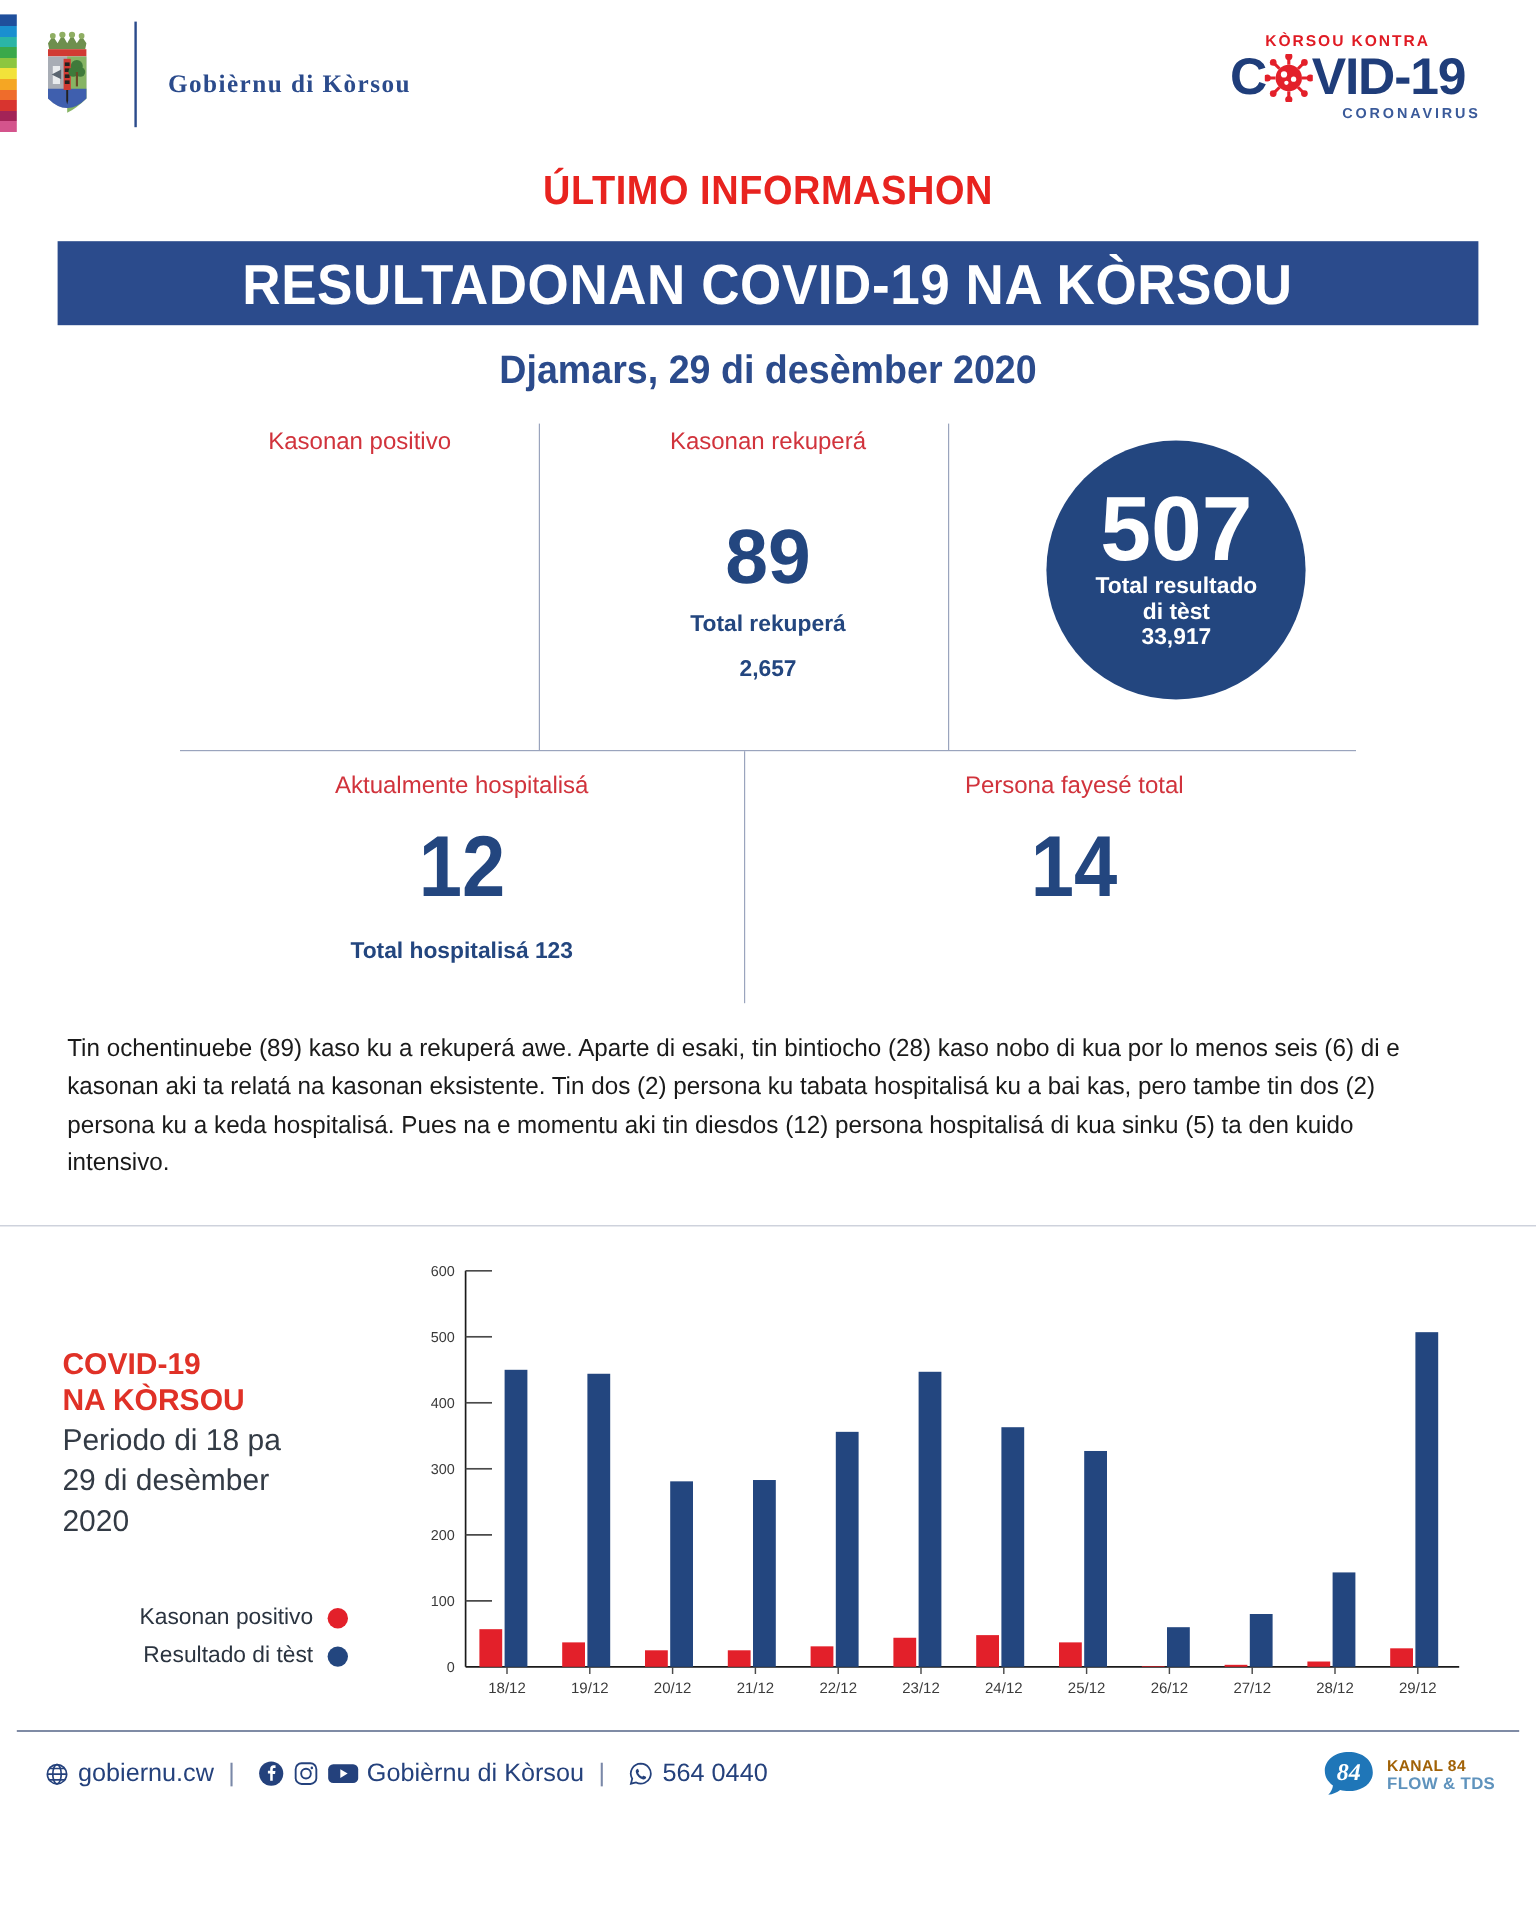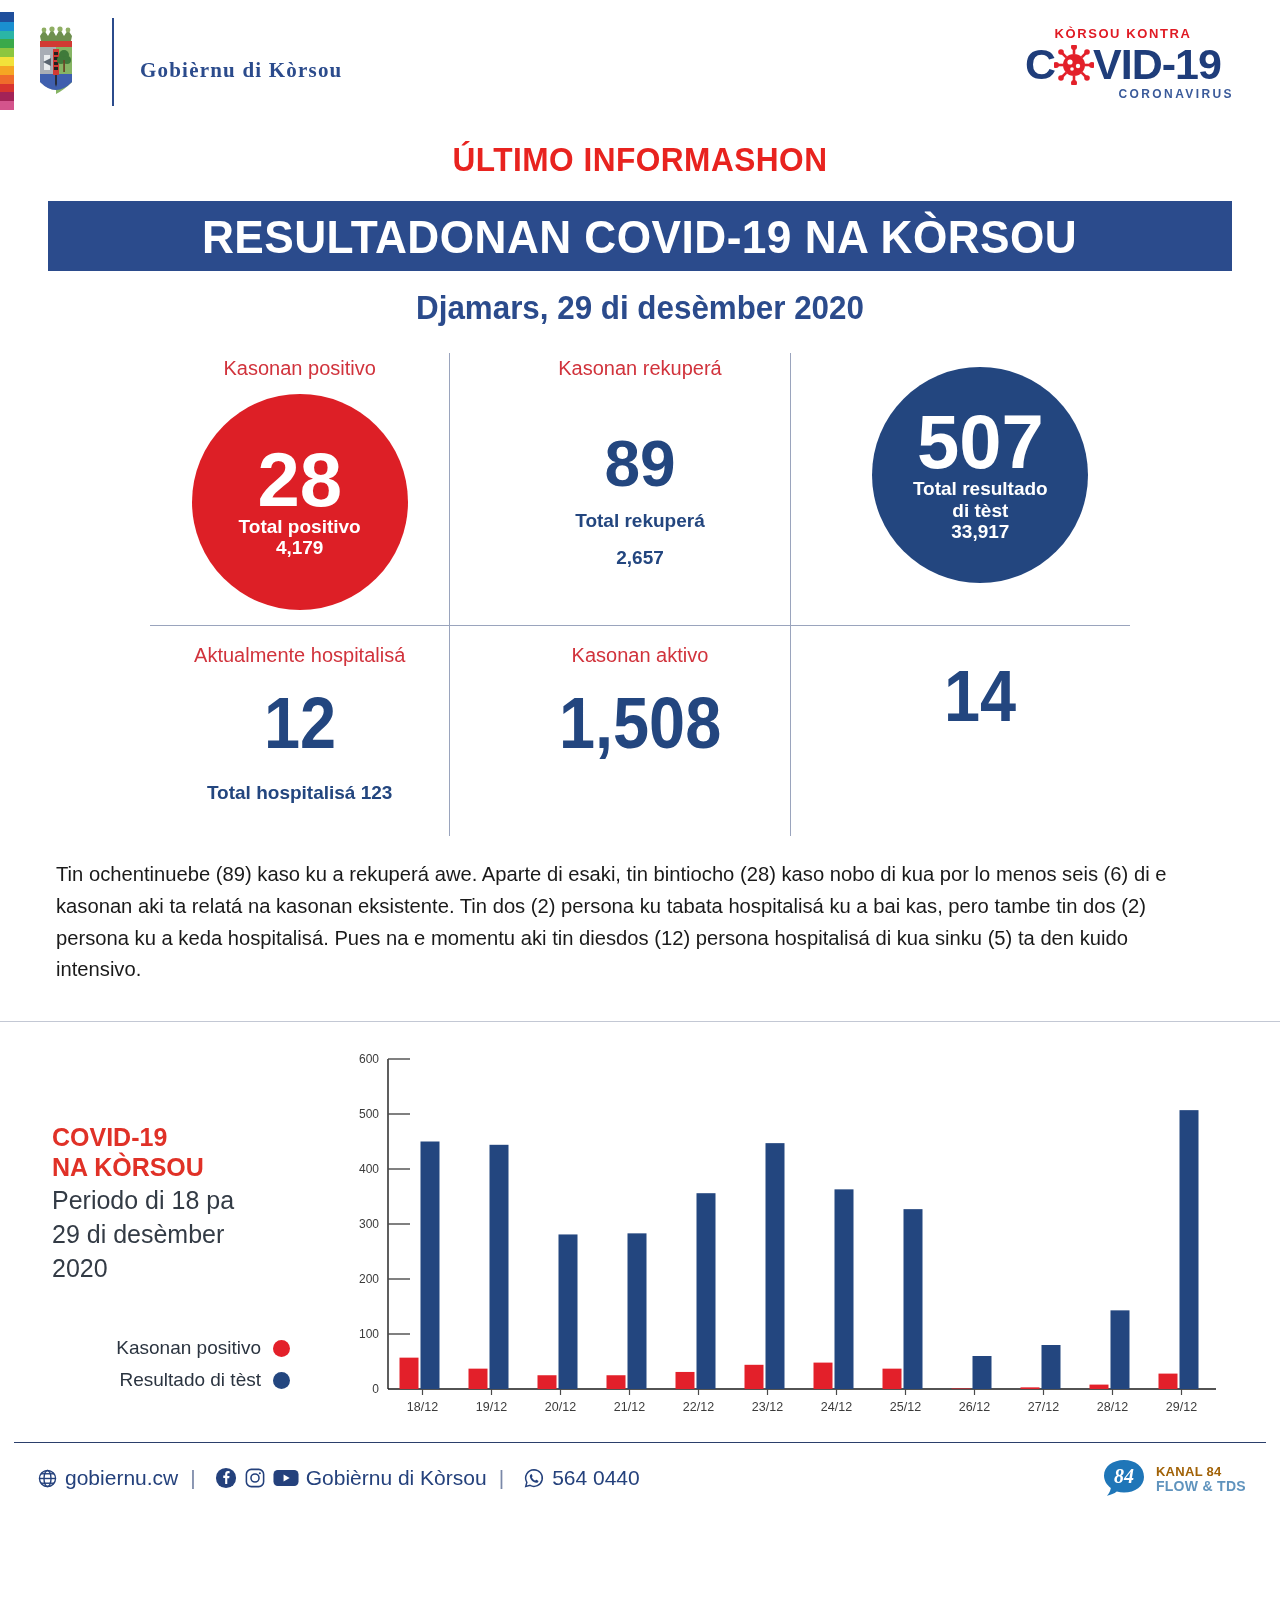--- a/index.html
+++ b/index.html
@@ -226,25 +226,20 @@
   <div class="ultimo">ÚLTIMO INFORMASHON</div>
   <div class="title-band">
     <span>RESULTADONAN COVID-19 NA KÒRSOU</span>
   </div>
   <div class="subtitle">Djamars, 29 di desèmber 2020</div>
 
   <div class="stats">
     <div class="row1">
       <div class="col">
         <div class="stat-label">Kasonan positivo</div>
-        <div class="circle red">
-          <div class="big-num">28</div>
-          <div class="sub-lines">Total positivo</div>
-          <div class="sub-lines">4,179</div>
-        </div>
       </div>
       <div class="col sep plain-col">
         <div class="stat-label">Kasonan rekuperá</div>
         <div class="big-num">89</div>
         <div class="sub-lines">Total rekuperá</div>
         <div class="sub-lines">2,657</div>
       </div>
       <div class="col sep">
         <div class="circle blue">
           <div class="big-num">507</div>
@@ -257,24 +252,21 @@
 
     <div class="hrule"></div>
 
     <div class="row2">
       <div class="col">
         <div class="stat-label">Aktualmente hospitalisá</div>
         <div class="big-num">12</div>
         <div class="foot-note">Total hospitalisá 123</div>
       </div>
       <div class="col sep">
-        <div class="stat-label">Kasonan aktivo</div>
-        <div class="big-num">1,508</div>
-      </div>
-      <div class="col sep">
+        <div class="stat-label">Persona fayesé total</div>
         <div class="big-num">14</div>
       </div>
     </div>
   </div>
 
   <div class="para">Tin ochentinuebe (89) kaso ku a rekuperá awe. Aparte di esaki, tin bintiocho (28) kaso nobo di kua por lo menos seis (6) di e kasonan aki ta relatá na kasonan eksistente. Tin dos (2) persona ku tabata hospitalisá ku a bai kas, pero tambe tin dos (2) persona ku a keda hospitalisá. Pues na e momentu aki tin diesdos (12) persona hospitalisá di kua sinku (5) ta den kuido intensivo.</div>
 
   <div class="sec-divider"></div>
 
   <div class="chart-sec">

